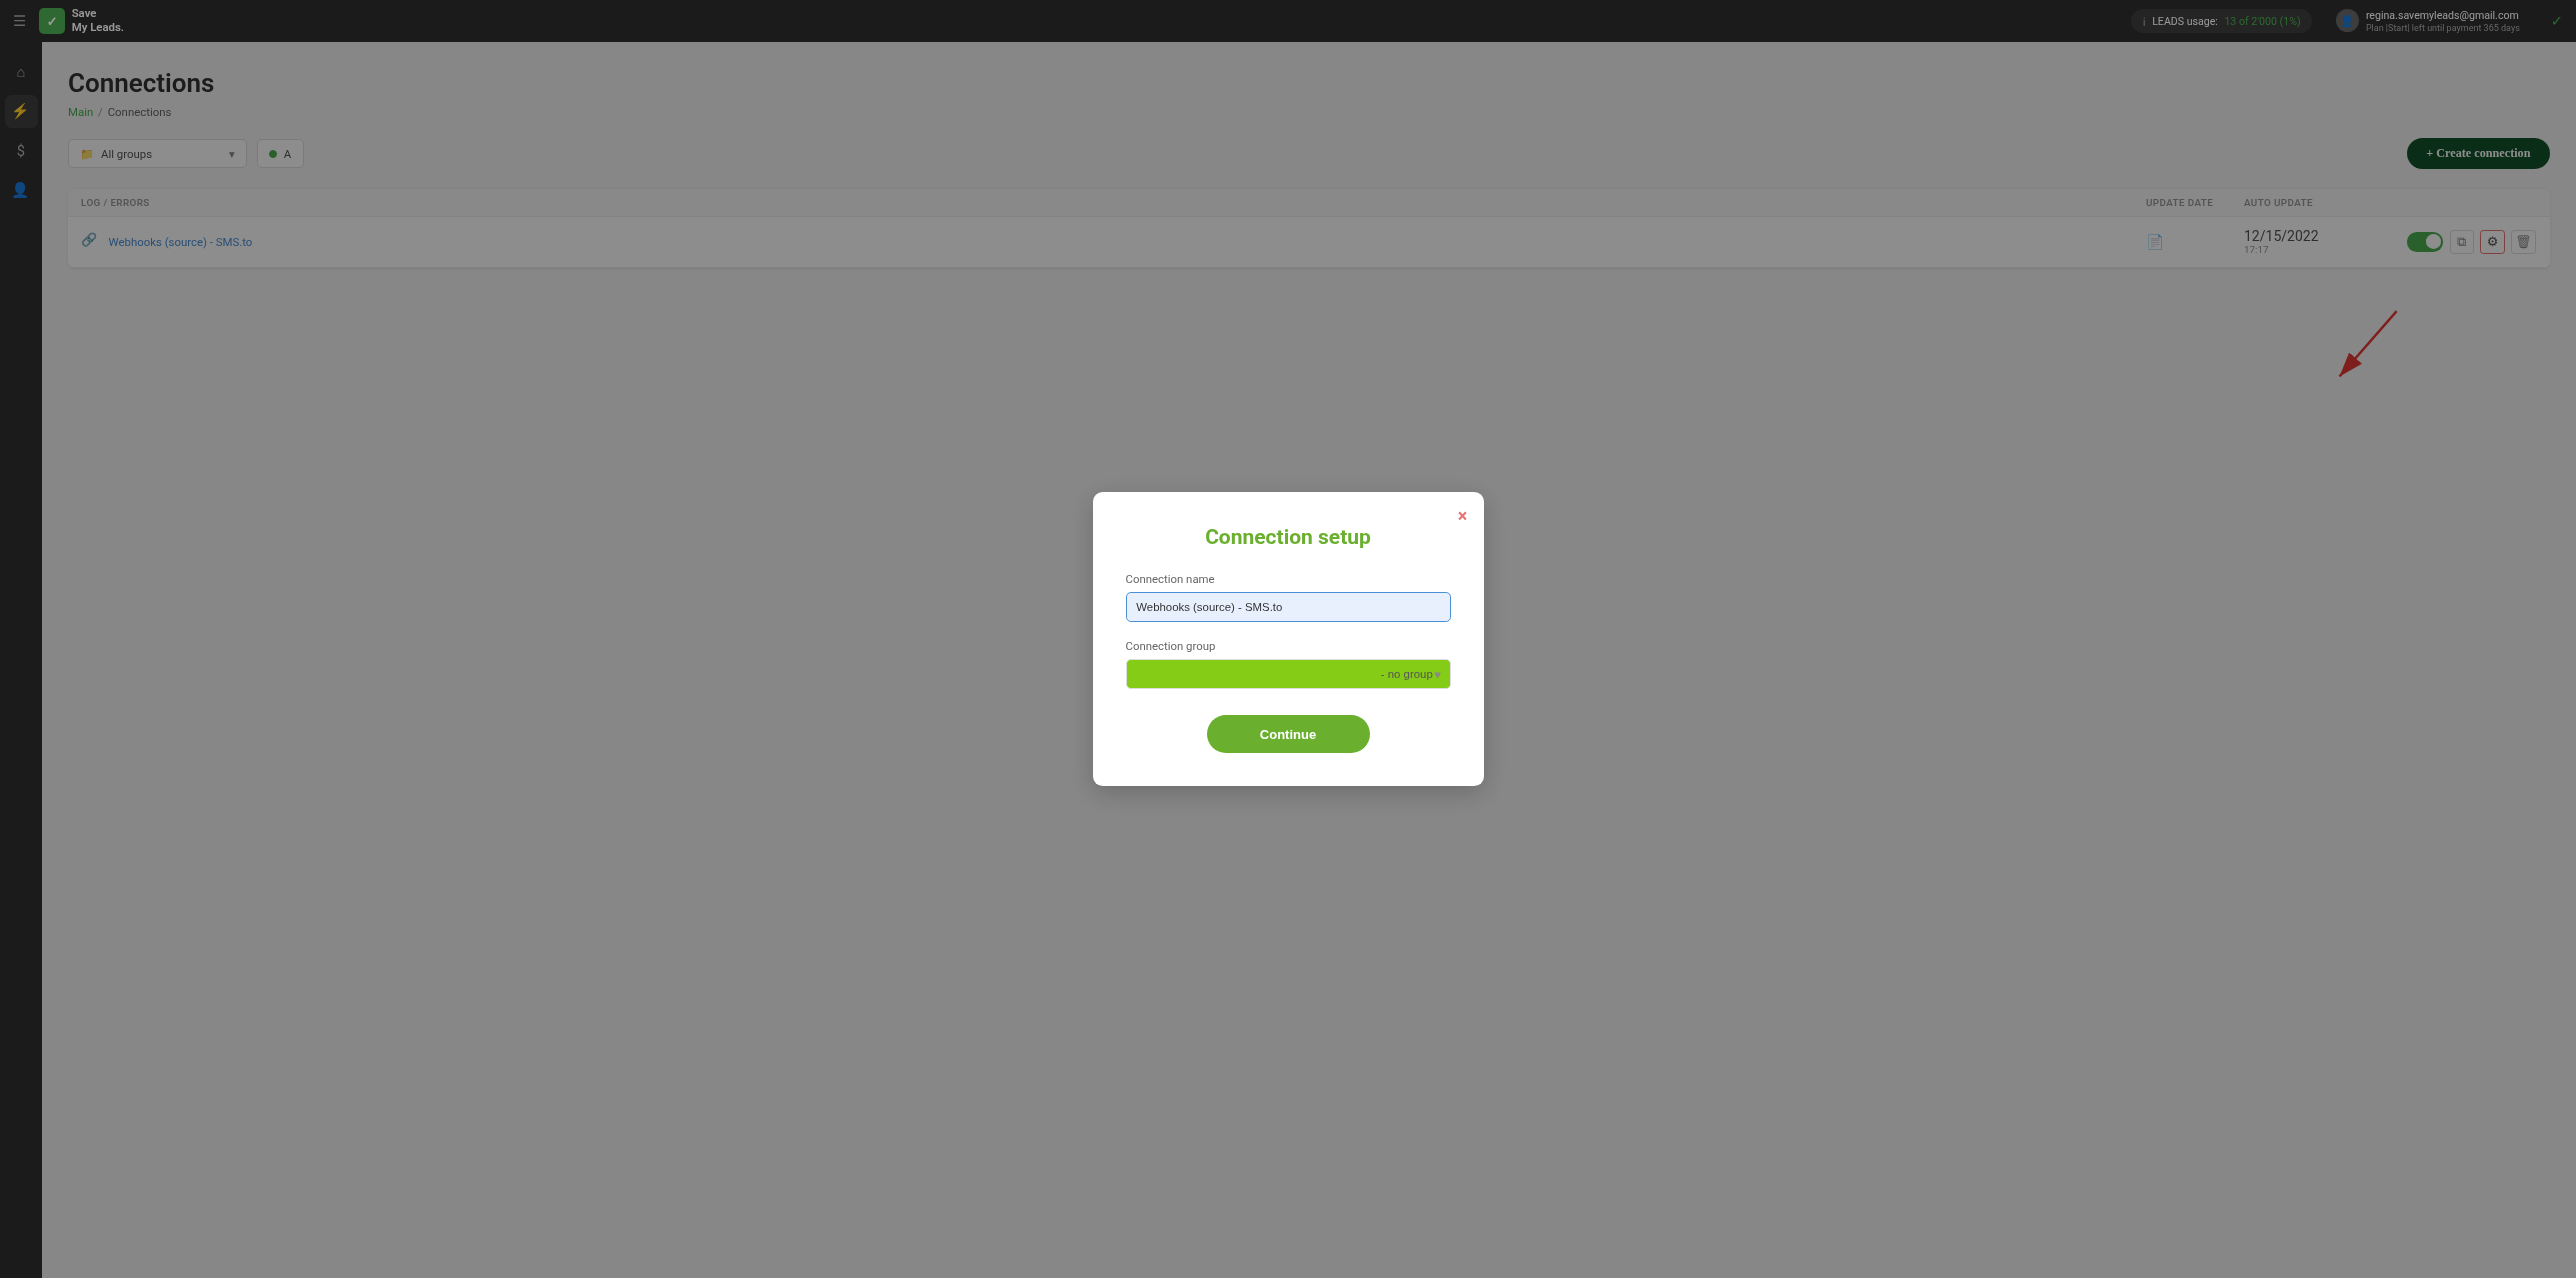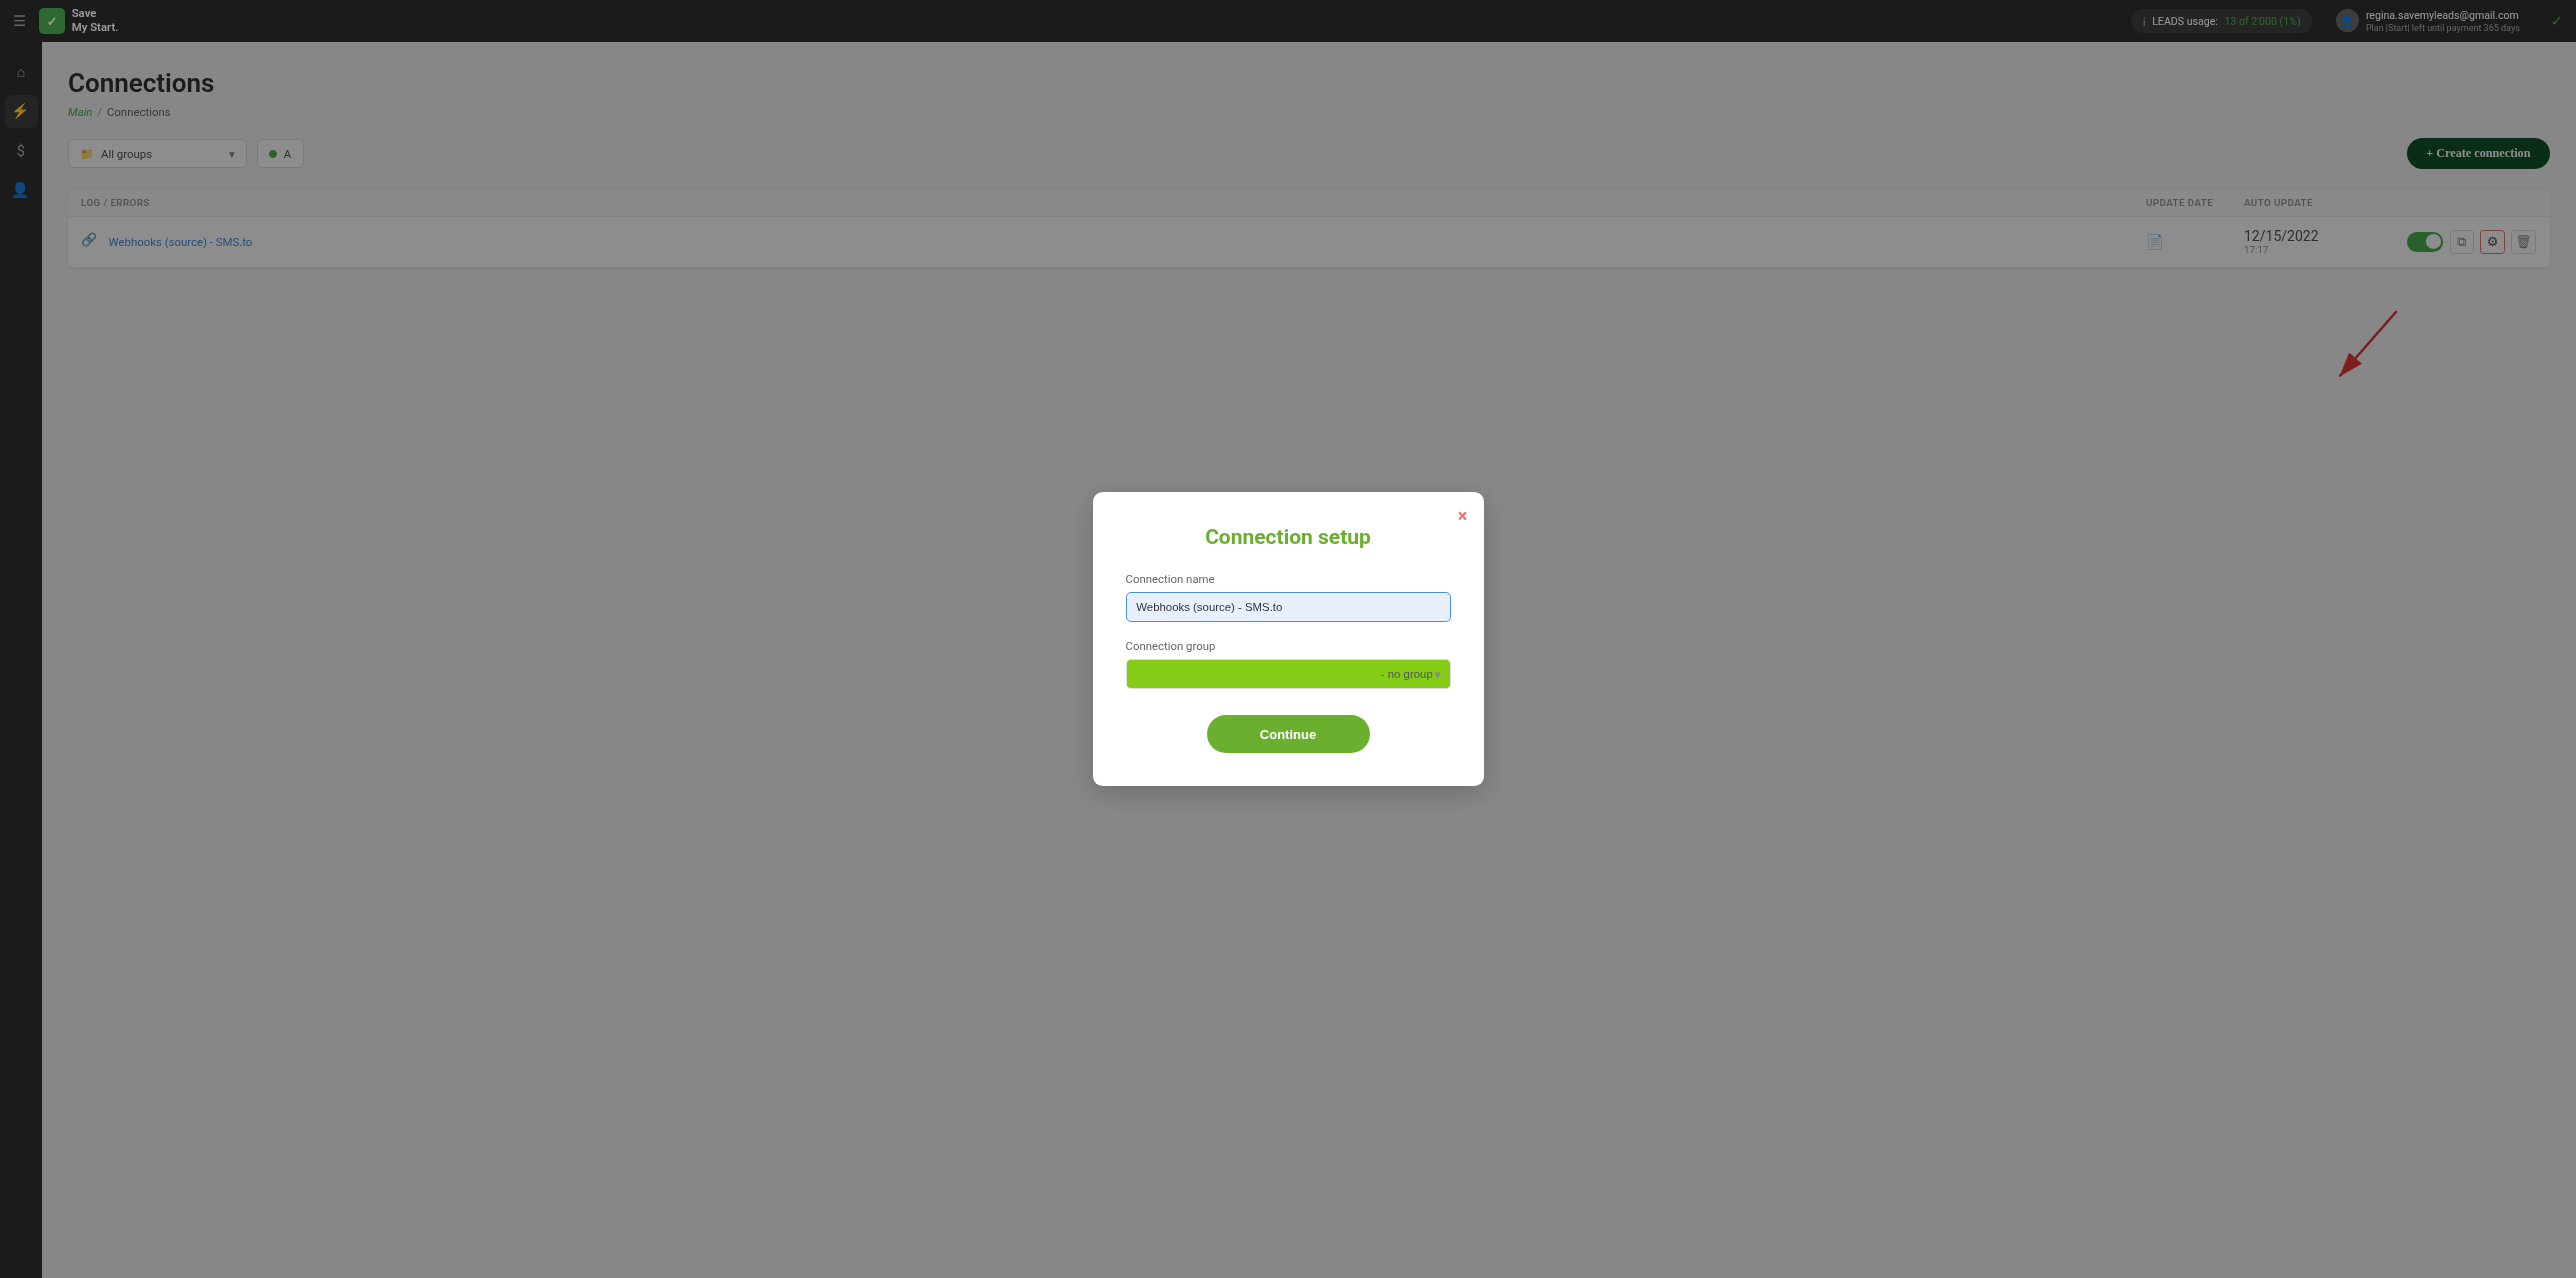--- a/index.html
+++ b/index.html
@@ -120,21 +120,21 @@
       margin-bottom: 6.5px;
     }
 
     .breadcrumb {
       display: flex;
       align-items: center;
       gap: 4.9px;
       margin-bottom: 19.5px;
       font-size: 11.4px;
     }
-    .breadcrumb-main { color: #4caf50; cursor: pointer; font-style: italic; }
+    .breadcrumb-main { color: #4caf50; cursor: pointer; }
     .breadcrumb-sep { color: #999; }
     .breadcrumb-current { color: #666; }
 
     .toolbar {
       display: flex;
       align-items: center;
       gap: 9.8px;
       margin-bottom: 19.5px;
     }
 
@@ -372,21 +372,21 @@
   </style>
 </head>
 <body>
 
 <nav class="topnav">
   <span class="topnav-menu-icon">☰</span>
   <div class="topnav-logo">
     <div class="topnav-logo-icon">✓</div>
     <div class="topnav-logo-text">
       <div>Save</div>
-      <div>My Start.</div>
+      <div>My Leads.</div>
     </div>
   </div>
   <div class="topnav-spacer"></div>
   <div class="topnav-usage">
     <span class="topnav-usage-icon">ℹ</span>
     <span class="topnav-usage-text">LEADS usage:</span>
     <span class="topnav-usage-count">13 of 2'000 (1%)</span>
   </div>
   <div class="topnav-account">
     <div class="topnav-account-icon">👤</div>

